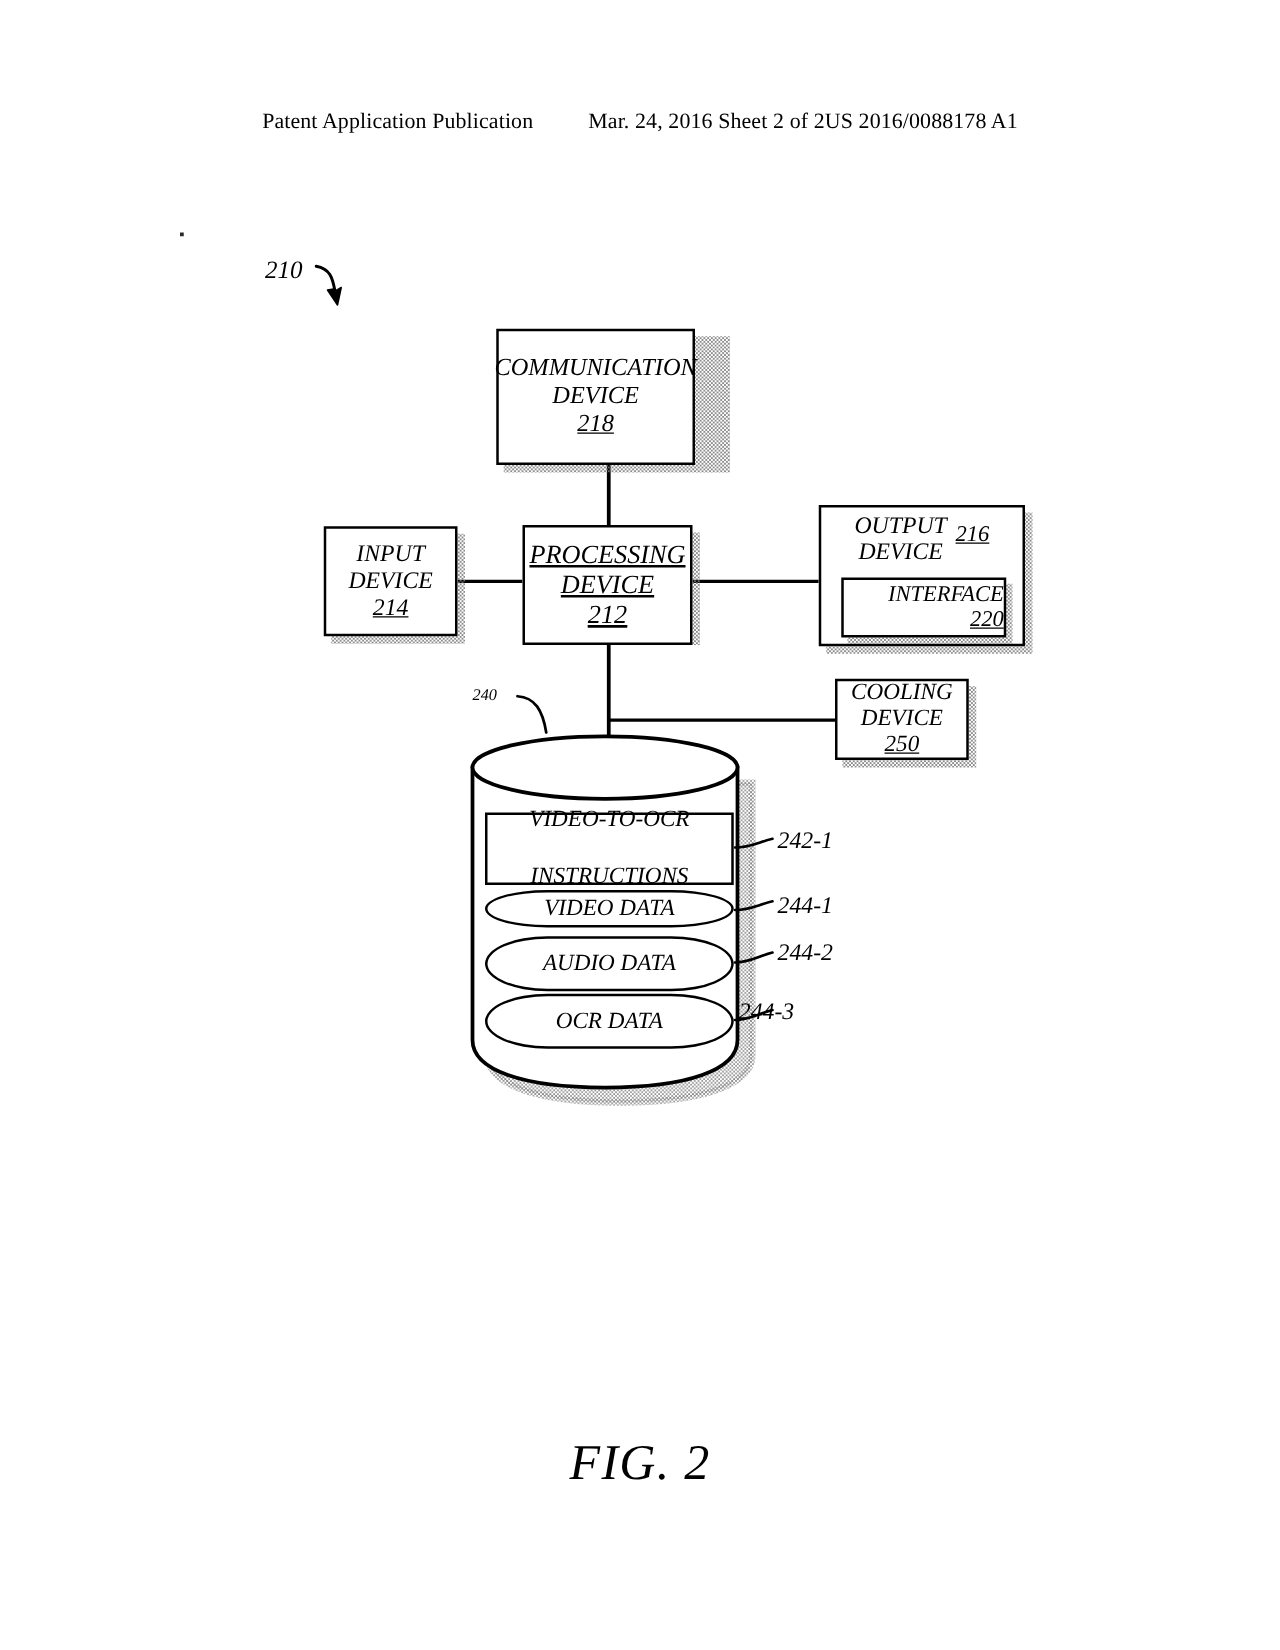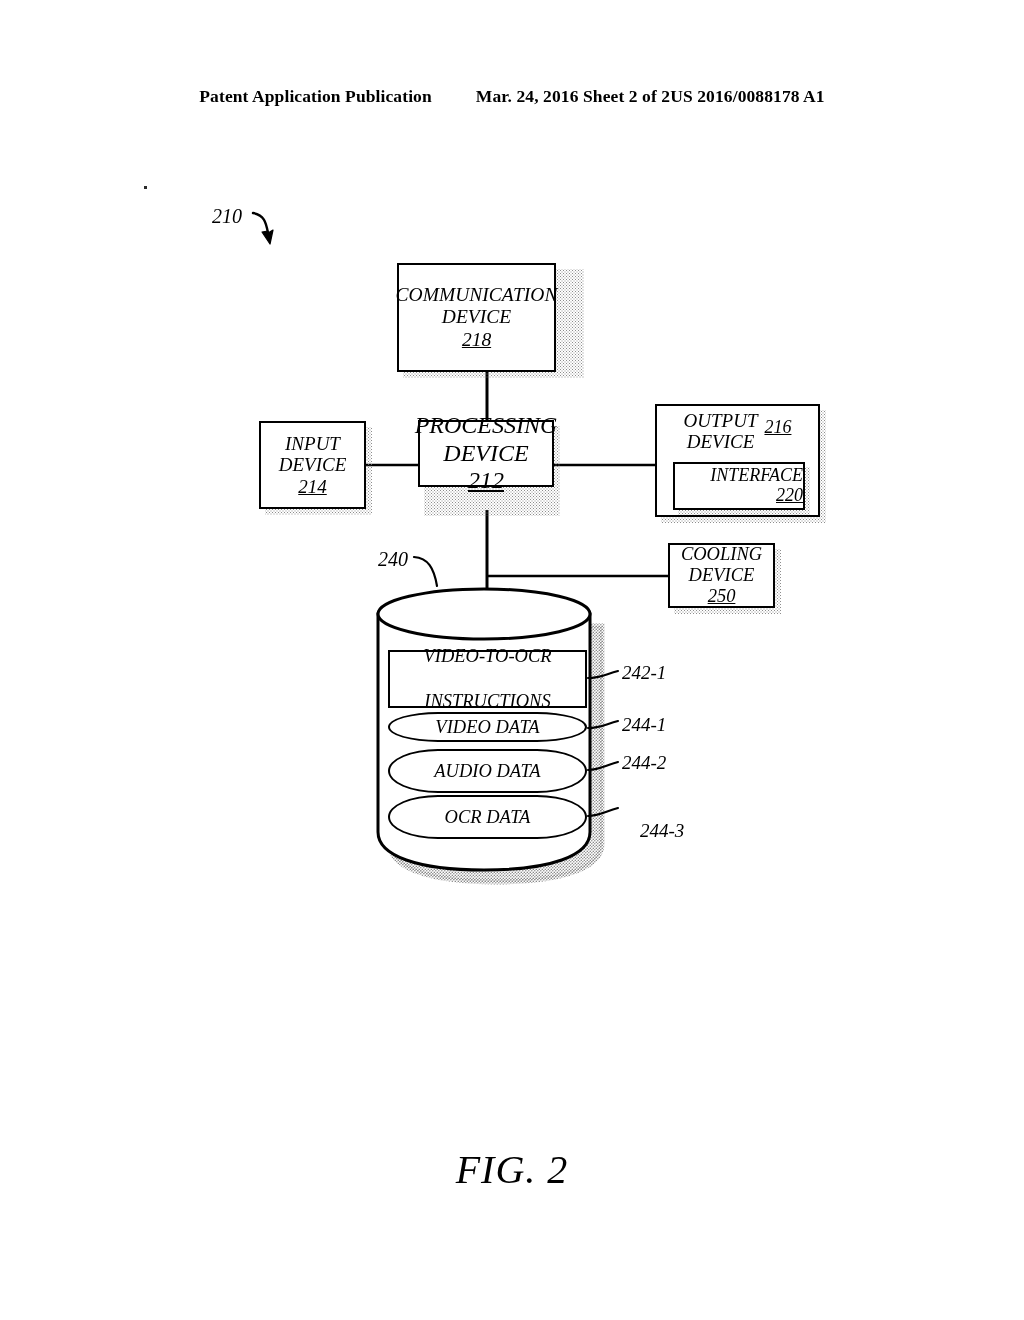--- a/index.html
+++ b/index.html
@@ -20,21 +20,21 @@
   
   #page-header {
     position: absolute;
     left: 0;
     top: 86px;
     width: 1024px;
     display: flex;
     justify-content: center;
     align-items: baseline;
     font-family: "Liberation Serif", "DejaVu Serif", serif;
-    font-weight: bold;
+    font-weight: normal;
     font-size: 17.5px;
     letter-spacing: 0.1px;
     white-space: nowrap;
   }
   #page-header .hdr-left   { margin-right: 44px; }
   #page-header .hdr-mid    { }
   #page-header .hdr-right  { }
 
   
   #figure {
@@ -92,22 +92,23 @@
   }
   #comm-device-shadow { left: 403px; top: 269px; width: 181px; height: 109px; }
 
   #input-device {
     left: 259px; top: 421px; width: 107px; height: 88px;
     font-size: 19px;
   }
   #input-device-shadow { left: 265px; top: 427px; width: 107px; height: 88px; }
 
   #processing-device {
-    left: 418px; top: 420px; width: 136px; height: 67px;
-    font-size: 24px;
+    left: 418px; top: 420px; width: 136px; height: 96px;
+    font-size: 21px;
+    text-decoration: underline;
   }
   #processing-device-shadow { left: 424px; top: 426px; width: 136px; height: 90px; }
 
   #output-device {
     left: 655px; top: 404px; width: 165px; height: 113px;
     font-size: 19px;
     justify-content: flex-start;
     padding-top: 5px;
   }
   #output-device-shadow { left: 661px; top: 410px; width: 165px; height: 113px; }
@@ -182,23 +183,23 @@
     position: absolute;
     font-style: italic;
     font-family: "Liberation Serif", "DejaVu Serif", serif;
     font-size: 19px;
     white-space: nowrap;
     z-index: 8;
   }
   #callout-242-1 { left: 622px; top: 662px; font-style: italic; }
   #callout-244-1 { left: 622px; top: 714px; }
   #callout-244-2 { left: 622px; top: 752px; }
-  #callout-244-3 { left: 640px; top: 799px; margin-top: 21px; }
+  #callout-244-3 { left: 591px; top: 799px; }
   #callout-210   { left: 212px; top: 205px; font-size: 20px; }
-  #callout-240   { left: 378px; top: 548px; font-size: 20px; }
+  #callout-240   { left: 378px; top: 548px; font-size: 13px; }
 
   
   #fig-caption {
     position: absolute;
     left: 0; top: 1146px;
     width: 1024px;
     text-align: center;
     font-style: italic;
     font-family: "Liberation Serif", "DejaVu Serif", serif;
     font-size: 40px;

